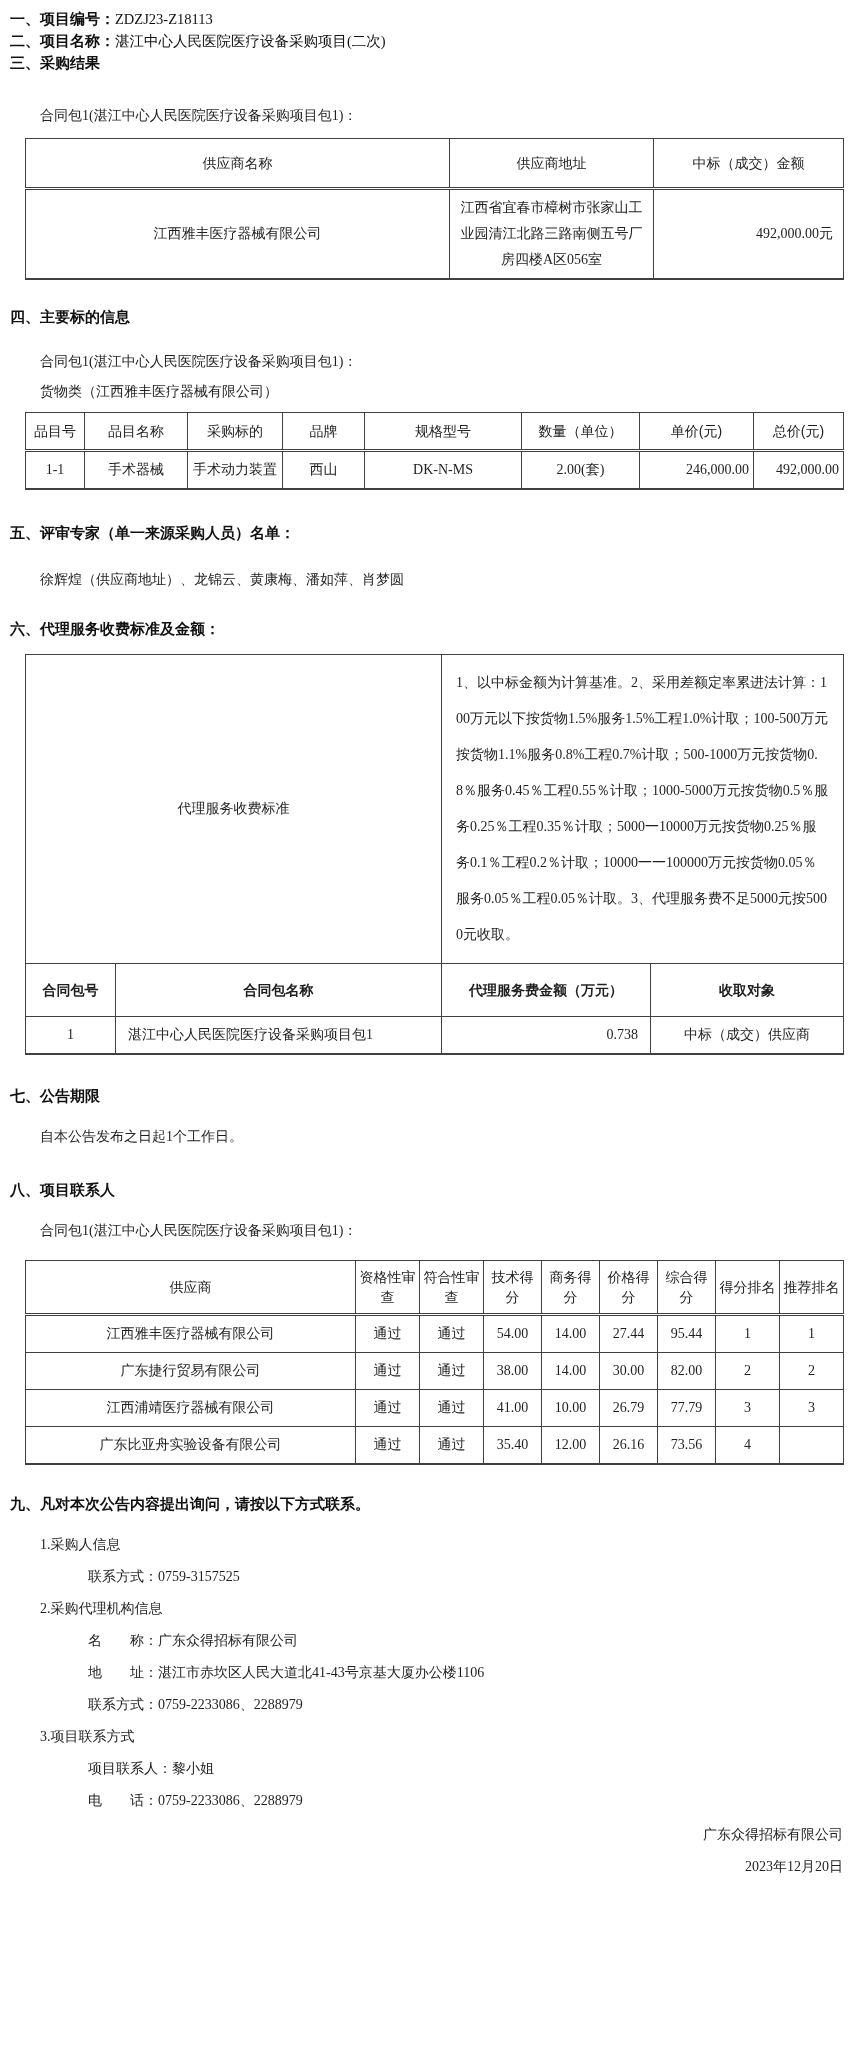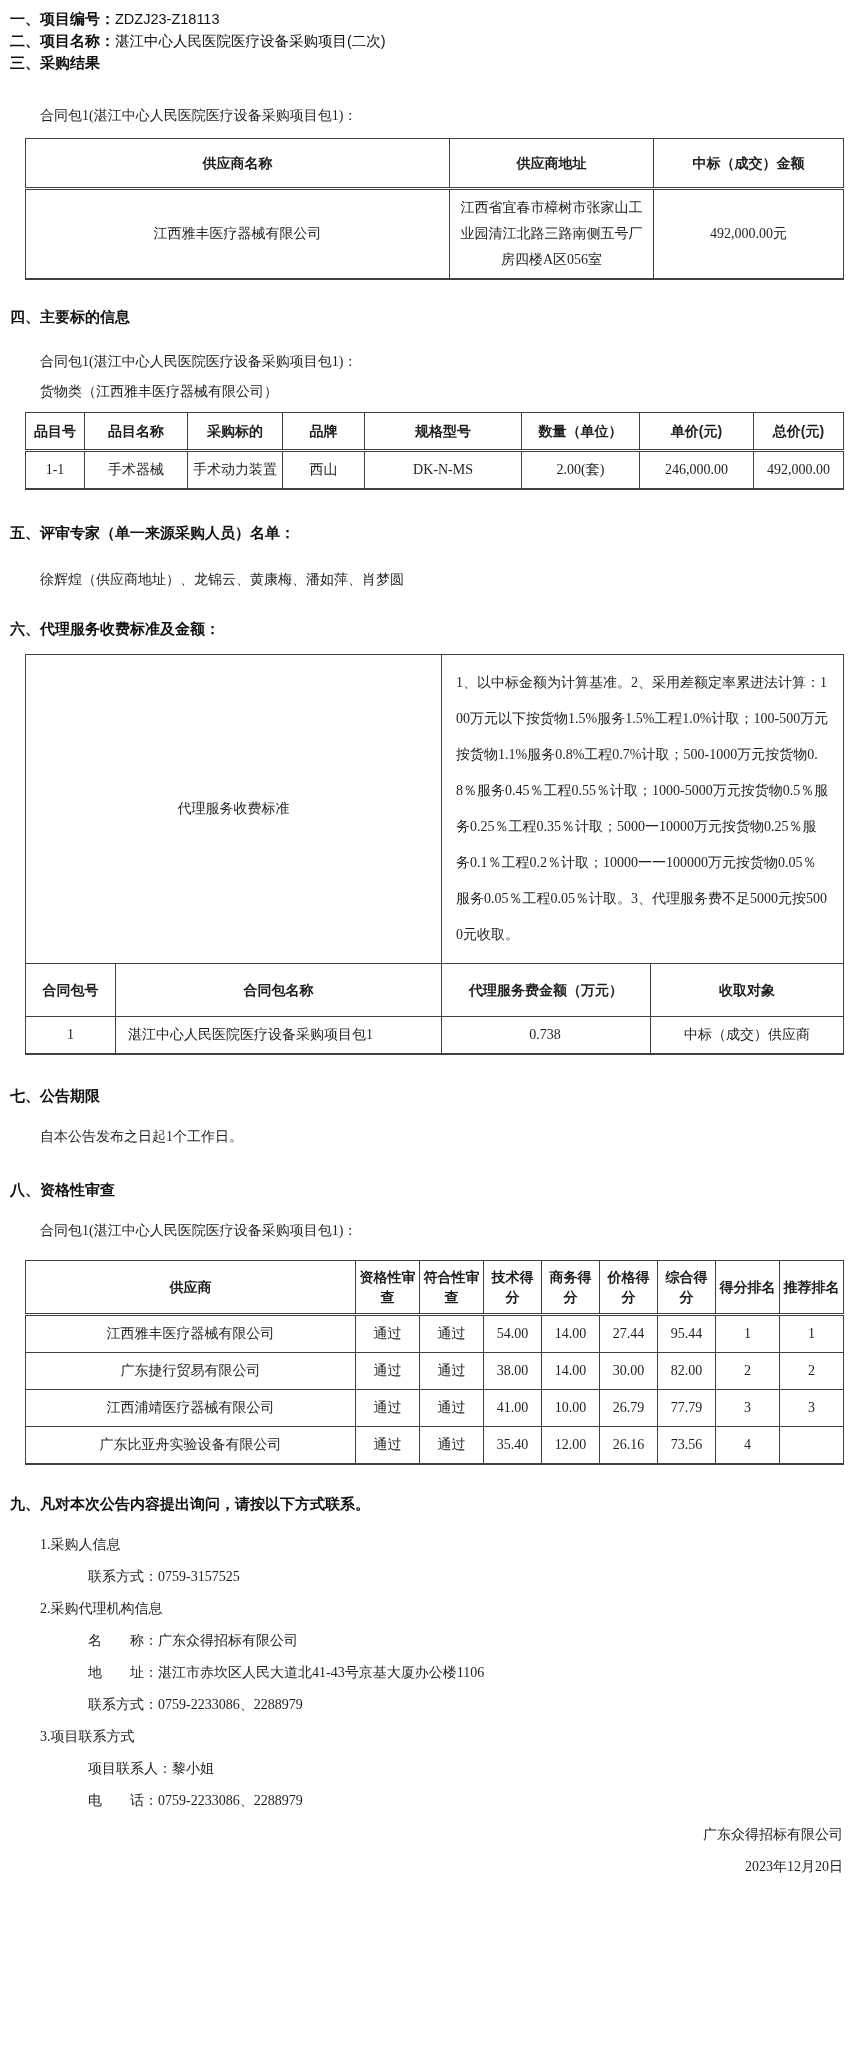--- a/index.html
+++ b/index.html
@@ -15,21 +15,21 @@
 
   .sec-heading {
     font-family: "Liberation Sans", "DejaVu Sans", sans-serif;
     font-weight: bold;
     font-size: 15px;
     line-height: 22px;
     color: #111;
     margin-left: -15px;
   }
   .sec-heading .h-value {
-    font-family: Liberation Sans, sans-serif;
+    font-family: Liberation Serif, serif;
     font-weight: normal;
     font-size: 14.5px;
   }
   .indent1 { margin-left: 15px; }   
   .indent2 { margin-left: 63px; }   
   .contact-title { margin-left: 15px; }
 
   .mt-a { }
   .mt-b { margin-top: 32px; }
   .mt-c { margin-top: 26px; }
@@ -45,25 +45,25 @@
   th, td {
     border: 1px solid #404040;
     padding: 8px 10px;
     text-align: center;
     vertical-align: middle;
     font-size: 14px;
     word-break: break-all;
   }
   thead th {
     font-family: "Liberation Sans", "DejaVu Sans", sans-serif;
-    font-weight: bold;
+    font-weight: normal;
     border-bottom: 3px double #404040;
     padding: 13px 8px;
   }
-  .num { text-align: center; padding-right: 12px; }
+  .num { text-align: right; padding-right: 12px; }
   .left { text-align: left; padding-left: 12px; }
 
   
   .t-result td { padding: 5px 10px; line-height: 26px; }
   .t-result thead th { padding: 14px 8px; }
 
   
   .t-items thead th { padding: 8px 4px; line-height: 20px; }
   .t-items td { padding: 8px 4px; line-height: 20px; }
 
@@ -200,21 +200,21 @@
         <td class="left">湛江中心人民医院医疗设备采购项目包1</td>
         <td class="num">0.738</td>
         <td>中标（成交）供应商</td>
       </tr>
     </tbody>
   </table>
 
   <div class="sec-heading" style="margin-top:30px">七、公告期限</div>
   <div class="indent1" style="margin-top:20px">自本公告发布之日起1个工作日。</div>
 
-  <div class="sec-heading mt-b">八、资格性审查</div>
+  <div class="sec-heading mt-b">八、项目联系人</div>
   <div class="indent1" style="margin-top:20px">合同包1(湛江中心人民医院医疗设备采购项目包1)：</div>
 
   <table class="t-score" style="margin-top:19px">
     <colgroup>
       <col style="width:330px">
         <col style="width:64px">
         <col style="width:64px">
         <col style="width:58px">
       <col style="width:58px">
         <col style="width:58px">

